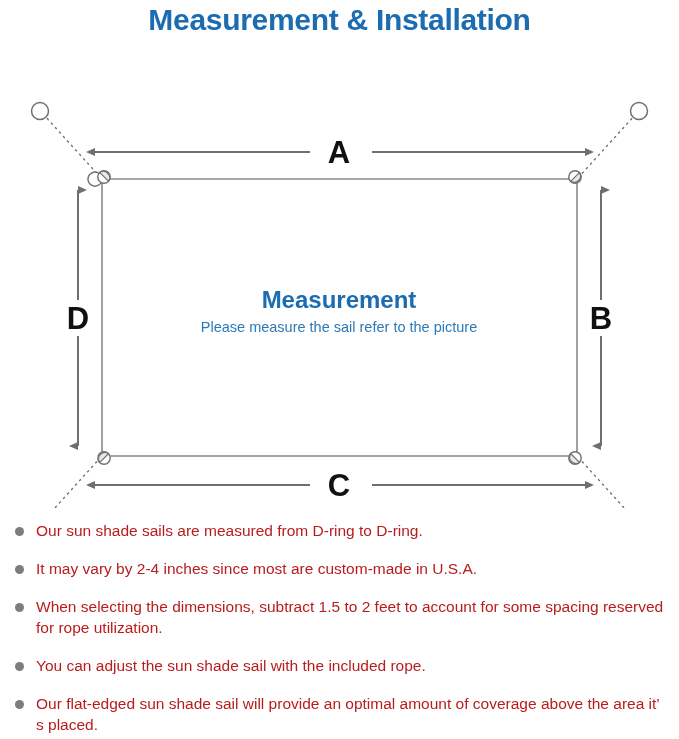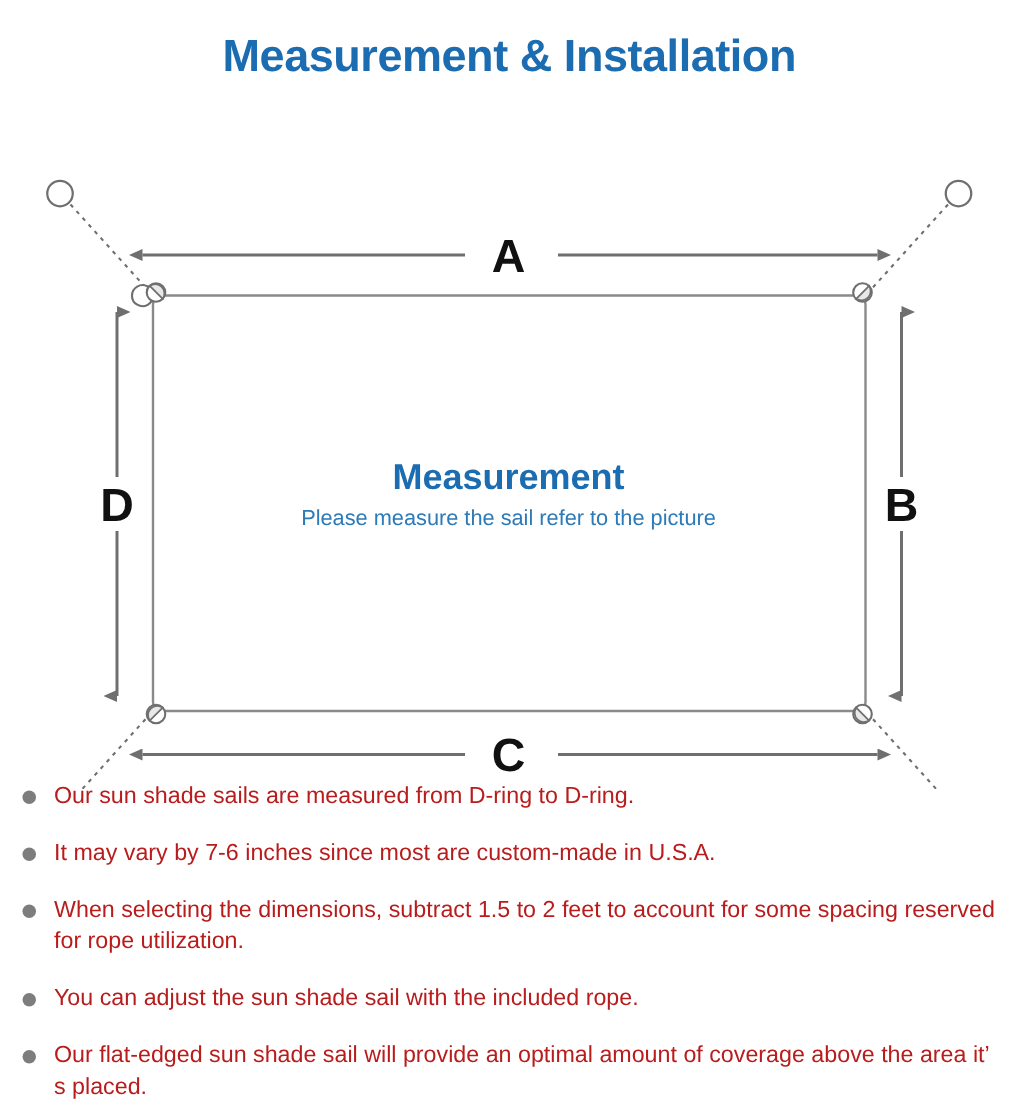--- a/index.html
+++ b/index.html
@@ -14,21 +14,21 @@
     color: #4a4a4a;
     position: relative;
     overflow: hidden;
   }
   #page-title {
     text-align: center;
     font-size: 30px;
     font-weight: bold;
     color: #1b6cb0;
     letter-spacing: -0.3px;
-    padding-top: 20px;
+    padding-top: 2px;
     line-height: 36px;
     font-family: "Liberation Sans", sans-serif;
   }
   #diagram-wrap {
     position: relative;
     width: 679px;
     height: 470px;
   }
   #diagram-svg {
     display: block;
@@ -152,21 +152,21 @@
   </svg>
 </div>
 
 <div class="notes">
   <div class="note-item">
     <span class="note-bullet"></span>
     <span class="note-text">Our sun shade sails are measured from D-ring to D-ring.</span>
   </div>
   <div class="note-item">
     <span class="note-bullet"></span>
-    <span class="note-text">It may vary by 7-6 inches since most are custom-made in U.S.A.</span>
+    <span class="note-text">It may vary by 2-4 inches since most are custom-made in U.S.A.</span>
   </div>
   <div class="note-item">
     <span class="note-bullet"></span>
     <span class="note-text">When selecting the dimensions, subtract 1.5 to 2 feet to account for some spacing reserved for rope utilization.</span>
   </div>
   <div class="note-item">
     <span class="note-bullet"></span>
     <span class="note-text">You can adjust the sun shade sail with the included rope.</span>
   </div>
   <div class="note-item">

